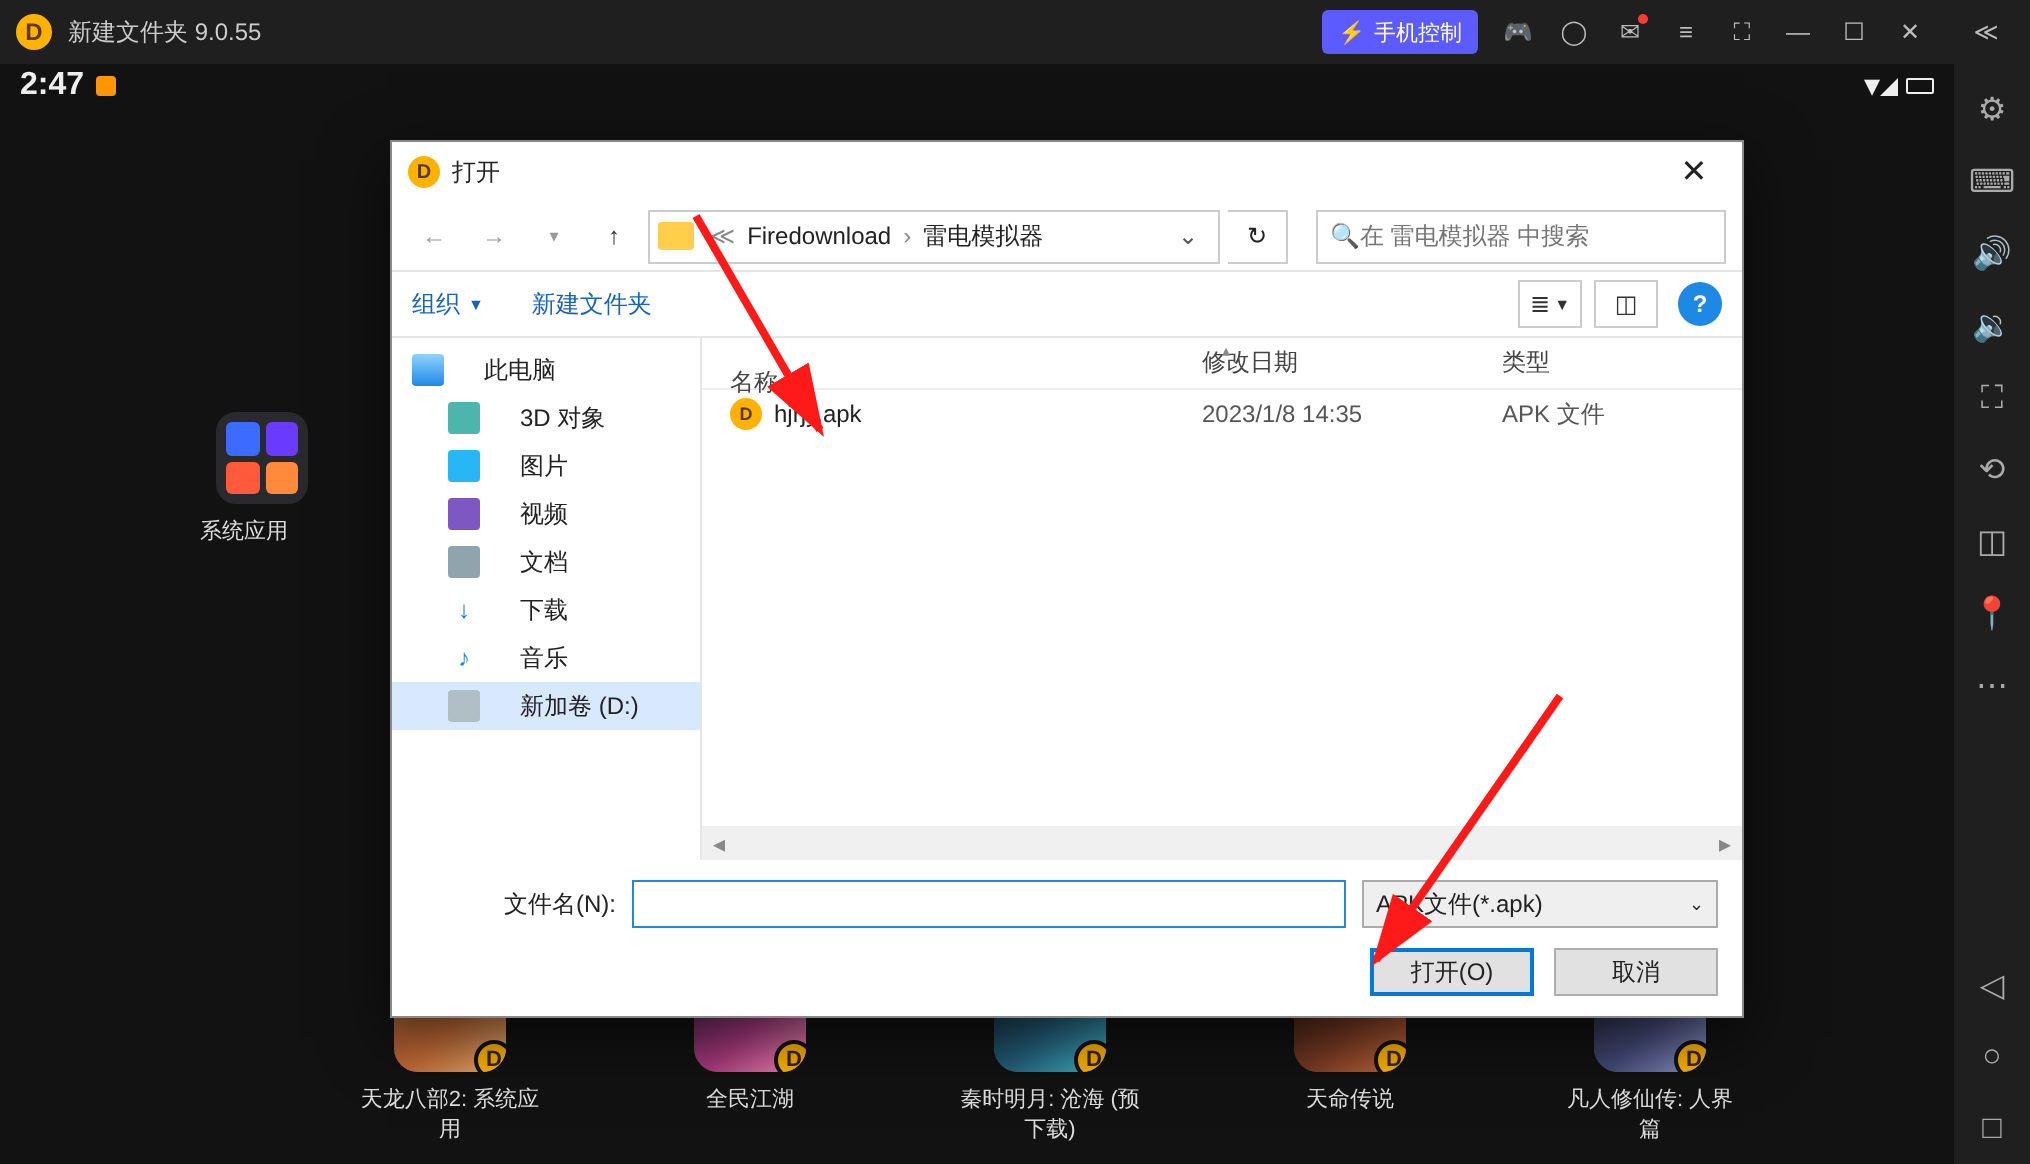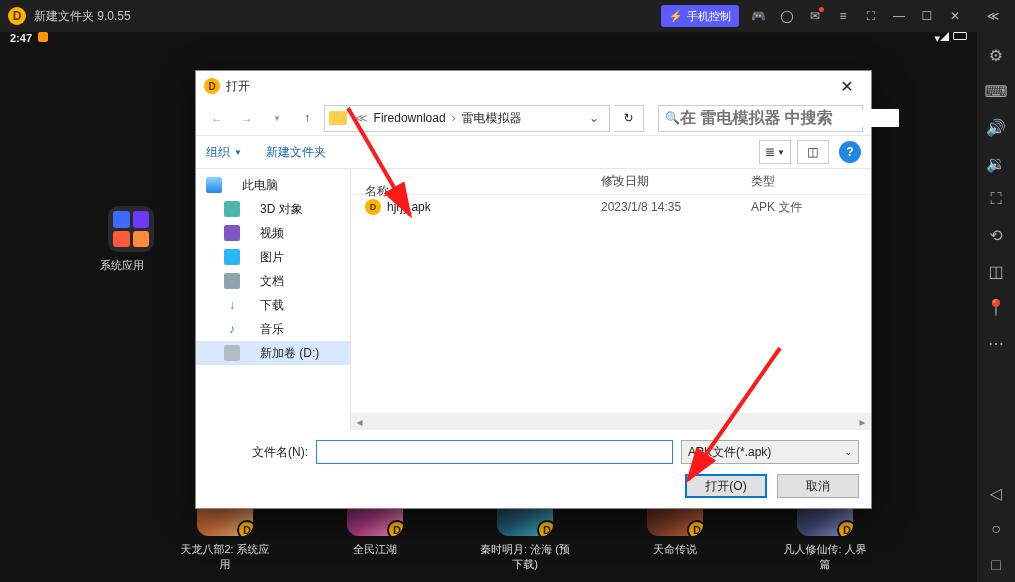--- a/index.html
+++ b/index.html
@@ -15,21 +15,21 @@
 .tb-icon{width:28px;height:28px;display:flex;align-items:center;justify-content:center;color:#bbb;cursor:pointer;position:relative;}
 .red-dot{position:absolute;top:5px;right:5px;width:5px;height:5px;border-radius:50%;background:#ff3b30;}
 
 
 .emu-right-bar{position:absolute;right:0;top:32px;width:38px;bottom:0;background:#1f1f1f;display:flex;flex-direction:column;align-items:center;padding-top:6px;gap:2px;}
 .emu-right-bar .rb{width:34px;height:34px;display:flex;align-items:center;justify-content:center;color:#aaa;cursor:pointer;}
 .rb-spacer{flex:1;}
 
 
 .android{position:absolute;left:0;top:32px;right:38px;bottom:0;background:#121212;}
-.statusbar{height:22px;display:flex;color:#eee;font-size:11px;padding:0 10px;}
+.statusbar{height:22px;display:flex;align-items:center;color:#eee;font-size:16px;padding:0 10px;}
 .statusbar .time{font-weight:600;}
 .statusbar .mic{margin-left:6px;width:10px;height:10px;background:#ff9500;border-radius:2px;}
 .statusbar .sp{flex:1;}
 .statusbar .tri{width:0;height:0;border-style:solid;border-width:0 0 9px 9px;border-color:transparent transparent #eee transparent;margin-right:2px;}
 .statusbar .bat{width:14px;height:8px;border:1px solid #eee;border-radius:1px;margin-left:2px;}
 
 
 
 .desk-icon{position:absolute;width:62px;color:#ddd;font-size:11px;margin-top:44px;}
 .desk-icon .tile{width:46px;height:46px;margin:0 auto 6px;border-radius:10px;background:#2a2a2e;display:grid;grid-template:repeat(2,1fr)/repeat(2,1fr);gap:3px;padding:5px;}
@@ -61,21 +61,21 @@
 .navbtn{width:26px;height:26px;display:flex;align-items:center;justify-content:center;color:#999;cursor:pointer;border-radius:3px;}
 .navbtn.active{color:#333;}
 .addrbar{flex:1;height:27px;border:1px solid #ccc;display:flex;align-items:center;padding:0 4px;gap:4px;}
 .addrbar .foldericon{width:18px;height:14px;background:#ffcf4b;border-radius:2px;position:relative;margin-right:2px;}
 .addrbar .chev{color:#888;padding:0 2px;}
 .addrbar .crumb{cursor:pointer;}
 .addrbar .sp{flex:1;}
 .addrbar .drop{color:#555;padding:0 6px;cursor:pointer;}
 .refresh{width:30px;height:27px;border:1px solid #ccc;border-left:none;display:flex;align-items:center;justify-content:center;cursor:pointer;}
 .searchbox{width:205px;height:27px;border:1px solid #ccc;margin-left:10px;display:flex;align-items:center;padding:0 6px;color:#888;}
-.searchbox input{border:none;outline:none;flex:1;font-size:16px;font-weight:bold;}
+.searchbox input{border:none;outline:none;flex:1;font-size:12px;}
 
 .dlg-toolbar{height:34px;border-top:1px solid #e6e6e6;border-bottom:1px solid #e6e6e6;display:flex;align-items:center;padding:0 10px;color:#1a62b8;}
 .dlg-toolbar .link{margin-right:24px;cursor:pointer;display:flex;align-items:center;}
 .dlg-toolbar .link .dd{font-size:8px;margin-left:4px;color:#1a62b8;}
 .dlg-toolbar .sp{flex:1;}
 .viewbtn{width:32px;height:24px;border:1px solid #ccc;margin-left:6px;display:flex;align-items:center;justify-content:center;cursor:pointer;color:#333;}
 .helpbtn{width:22px;height:22px;border-radius:50%;background:#1e88e5;color:#fff;display:flex;align-items:center;justify-content:center;margin-left:10px;font-weight:bold;cursor:pointer;}
 
 .dlg-body{flex:1;display:flex;min-height:0;}
 .tree{width:155px;border-right:1px solid #e6e6e6;overflow:auto;padding:4px 0;}
@@ -267,26 +267,26 @@
     <div class="tree">
       <div class="item">
           <span class="ic ic-pc"></span>
           <span>此电脑</span>
         </div>
       <div class="item indent">
           <span class="ic ic-3d"></span>
           <span>3D 对象</span>
         </div>
       <div class="item indent">
+          <span class="ic ic-img"></span>
+          <span>图片</span>
+        </div>
+      <div class="item indent">
           <span class="ic ic-vid"></span>
           <span>视频</span>
-        </div>
-      <div class="item indent">
-          <span class="ic ic-img"></span>
-          <span>图片</span>
         </div>
       <div class="item indent">
           <span class="ic ic-doc"></span>
           <span>文档</span>
         </div>
       <div class="item indent">
           <span class="ic ic-dl">↓</span>
           <span>下载</span>
         </div>
       <div class="item indent">

